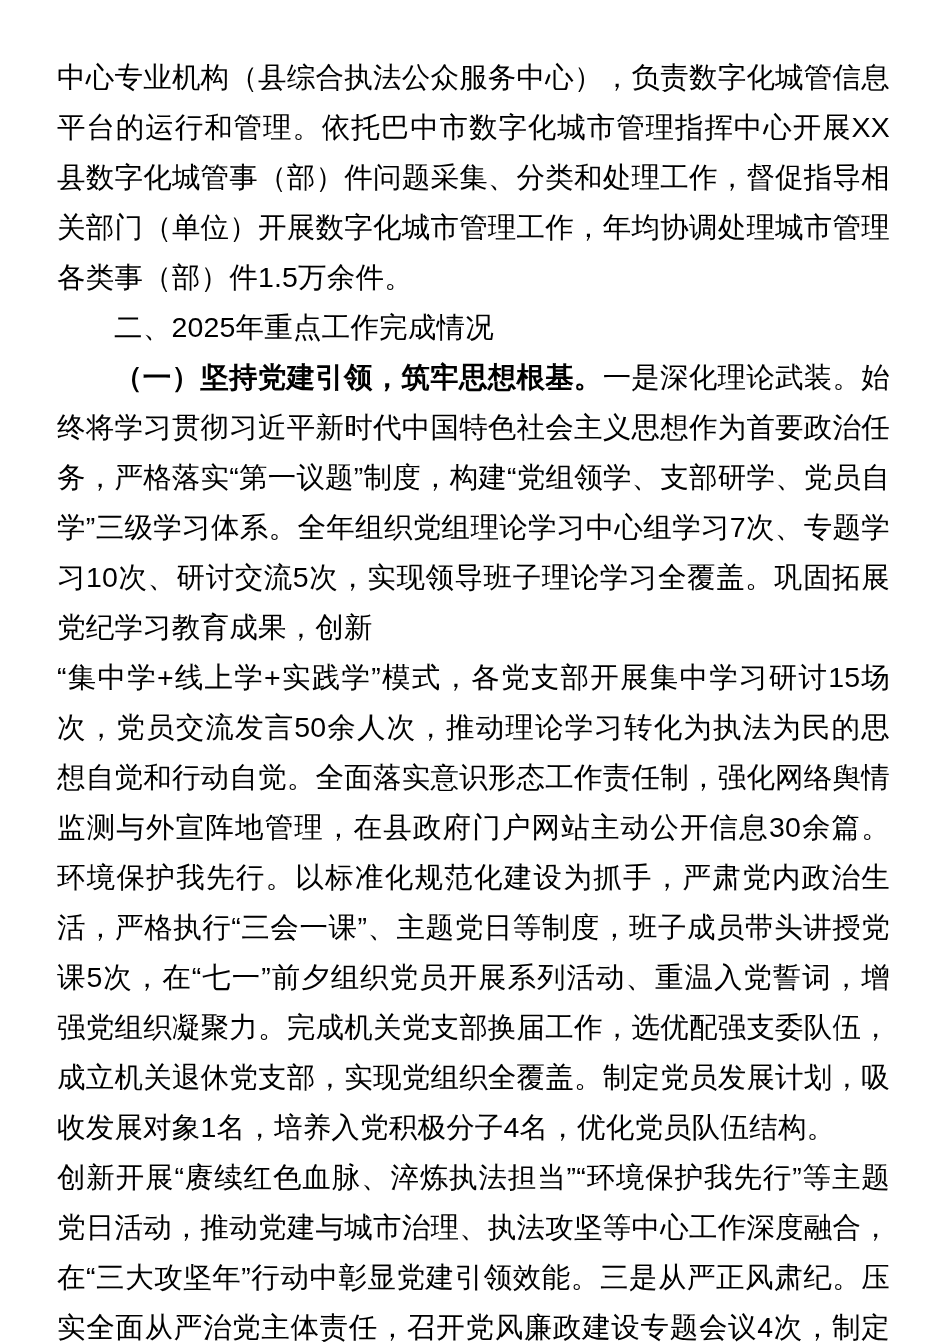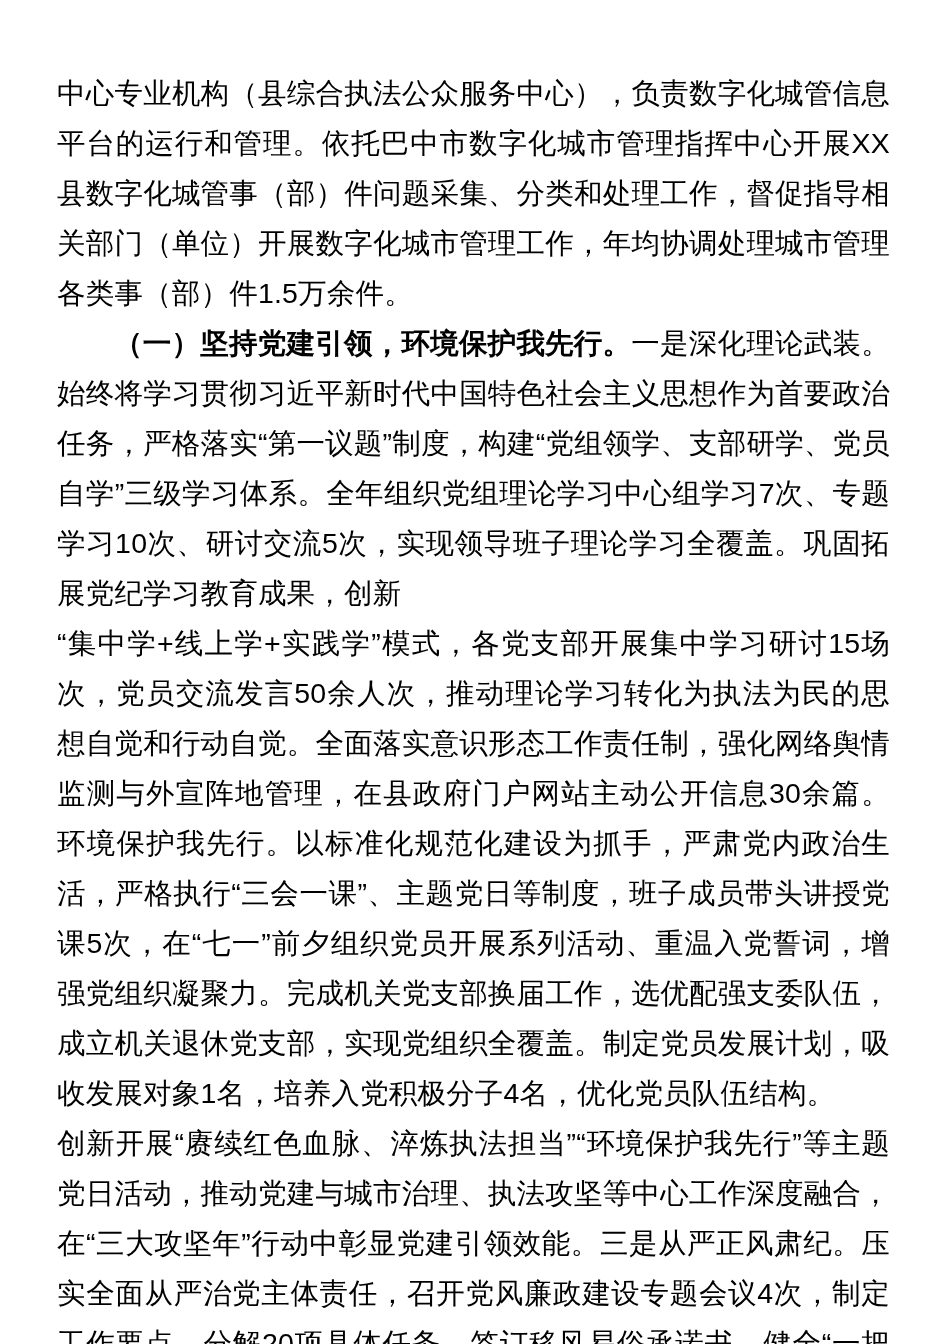--- a/index.html
+++ b/index.html
@@ -14,21 +14,21 @@
     font-family: "Liberation Sans", "DejaVu Sans", sans-serif;
     color: #000000;
     overflow: hidden;
   }
   .page {
     position: relative;
     width: 950px;
     height: 1344px;
     background: #ffffff;
     box-sizing: border-box;
-    padding: 68px 60px 40px 57px;
+    padding: 52px 60px 40px 57px;
   }
   .doc-body {
     width: 833px;
   }
   .para {
     font-size: 28.5px;
     line-height: 50px;
     text-align: justify;
     text-justify: inter-character;
     text-align-last: left;
@@ -48,21 +48,22 @@
   }
 </style>
 </head>
 <body>
 
 <div class="page">
   <div class="doc-body">
 
     <p class="para">中心专业机构（县综合执法公众服务中心），负责数字化城管信息平台的运行和管理。依托巴中市数字化城市管理指挥中心开展XX县数字化城管事（部）件问题采集、分类和处理工作，督促指导相关部门（单位）开展数字化城市管理工作，年均协调处理城市管理各类事（部）件1.5万余件。</p>
 
+    <p class="para indent">二、2025年重点工作完成情况</p>
 
-    <p class="para indent"><span class="bold-run">（一）坚持党建引领，环境保护我先行。</span><span>一是深化理论武装。始终将学习贯彻习近平新时代中国特色社会主义思想作为首要政治任务，严格落实“第一议题”制度，构建“党组领学、支部研学、党员自学”三级学习体系。全年组织党组理论学习中心组学习7次、专题学习10次、研讨交流5次，实现领导班子理论学习全覆盖。巩固拓展党纪学习教育成果，创新</span></p>
+    <p class="para indent"><span class="bold-run">（一）坚持党建引领，筑牢思想根基。</span><span>一是深化理论武装。始终将学习贯彻习近平新时代中国特色社会主义思想作为首要政治任务，严格落实“第一议题”制度，构建“党组领学、支部研学、党员自学”三级学习体系。全年组织党组理论学习中心组学习7次、专题学习10次、研讨交流5次，实现领导班子理论学习全覆盖。巩固拓展党纪学习教育成果，创新</span></p>
 
     <p class="para">“集中学+线上学+实践学”模式，各党支部开展集中学习研讨15场次，党员交流发言50余人次，推动理论学习转化为执法为民的思想自觉和行动自觉。全面落实意识形态工作责任制，强化网络舆情监测与外宣阵地管理，在县政府门户网站主动公开信息30余篇。环境保护我先行。以标准化规范化建设为抓手，严肃党内政治生活，严格执行“三会一课”、主题党日等制度，班子成员带头讲授党课5次，在“七一”前夕组织党员开展系列活动、重温入党誓词，增强党组织凝聚力。完成机关党支部换届工作，选优配强支委队伍，成立机关退休党支部，实现党组织全覆盖。制定党员发展计划，吸收发展对象1名，培养入党积极分子4名，优化党员队伍结构。</p>
 
     <p class="para">创新开展“赓续红色血脉、淬炼执法担当”“环境保护我先行”等主题党日活动，推动党建与城市治理、执法攻坚等中心工作深度融合，在“三大攻坚年”行动中彰显党建引领效能。三是从严正风肃纪。压实全面从严治党主体责任，召开党风廉政建设专题会议4次，制定工作要点，分解20项具体任务，签订移风易俗承诺书，健全“一把手”负总责、班子成员“一</p>
 
   </div>
 </div>
 
 </body></html>

